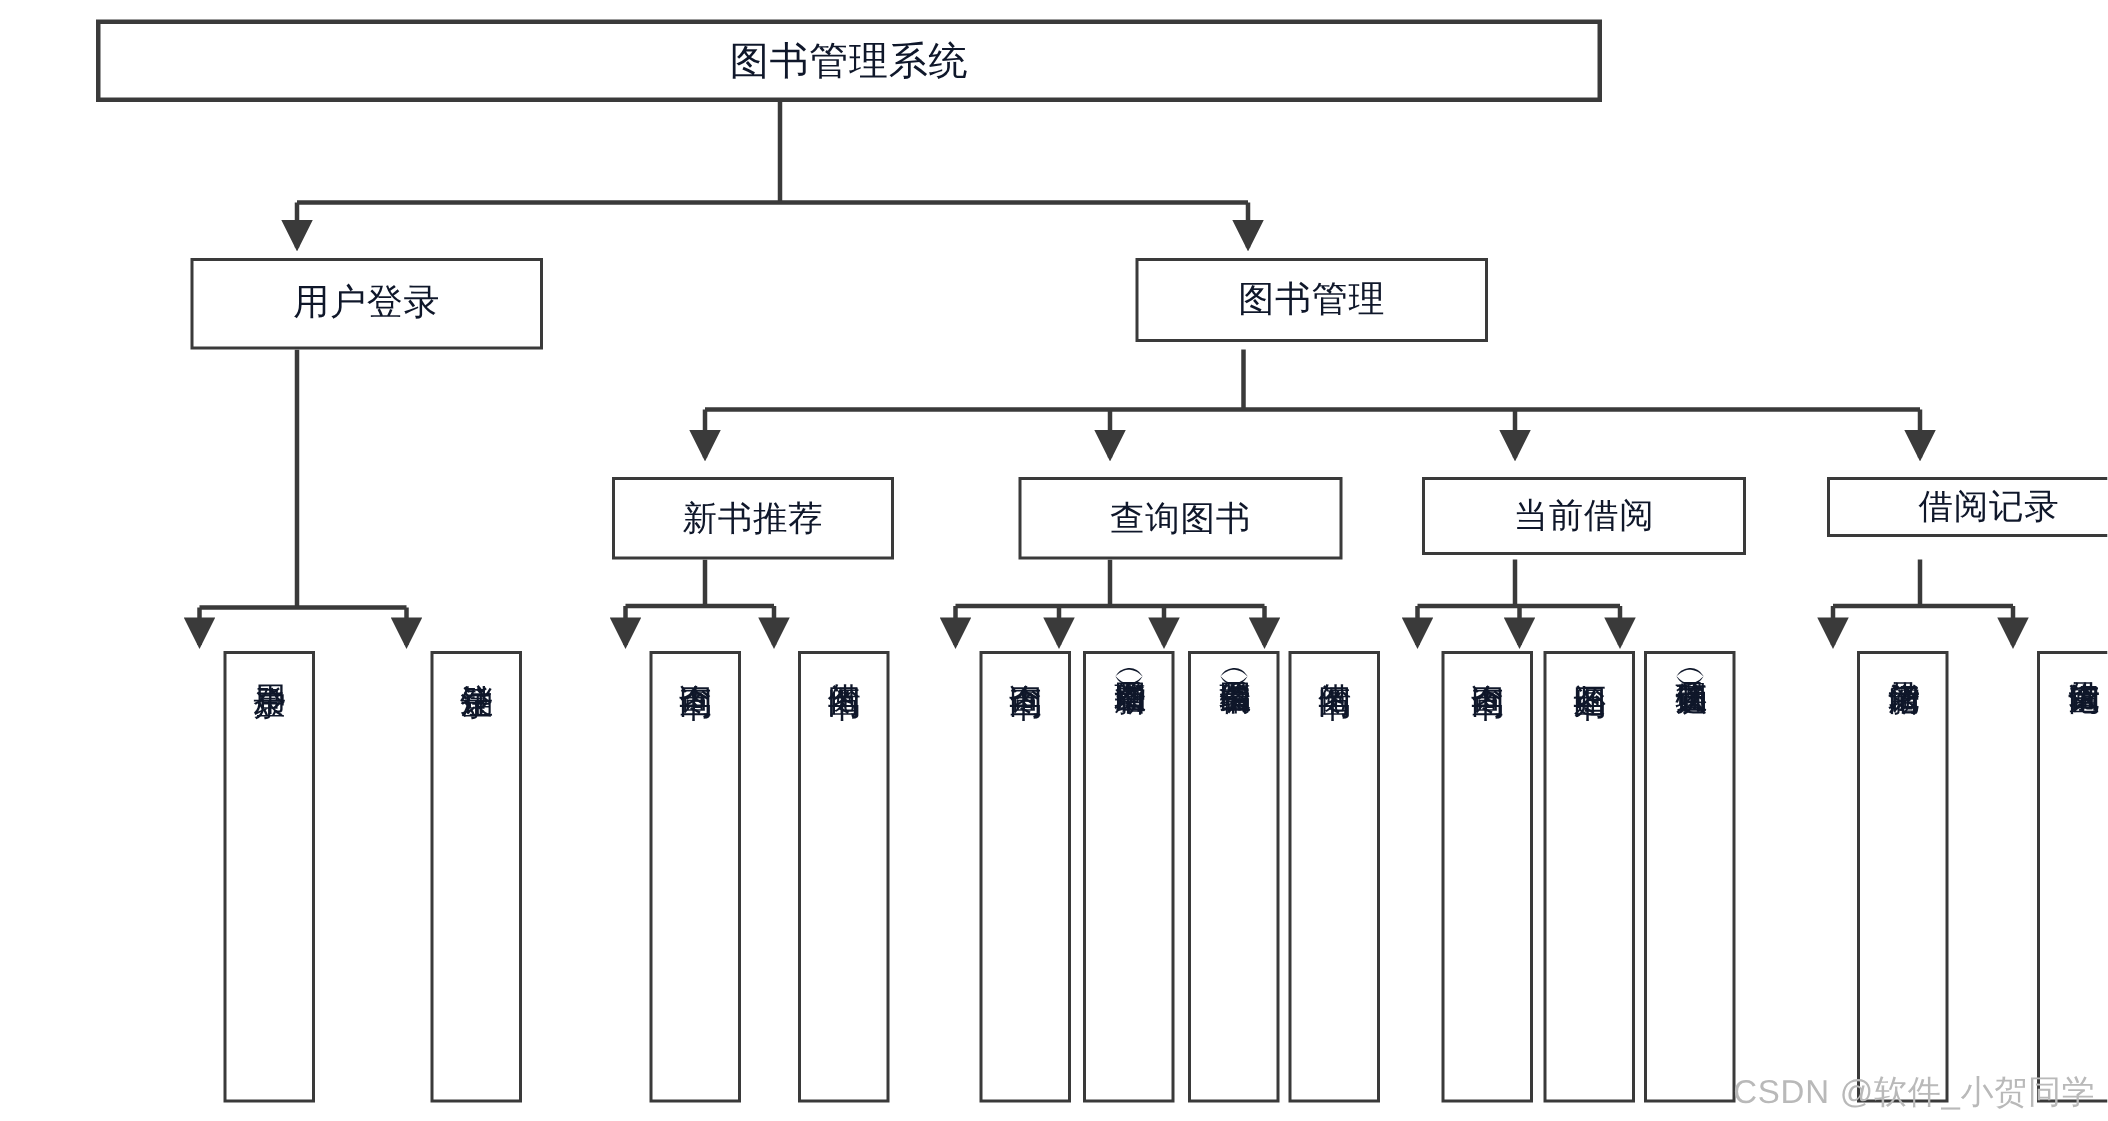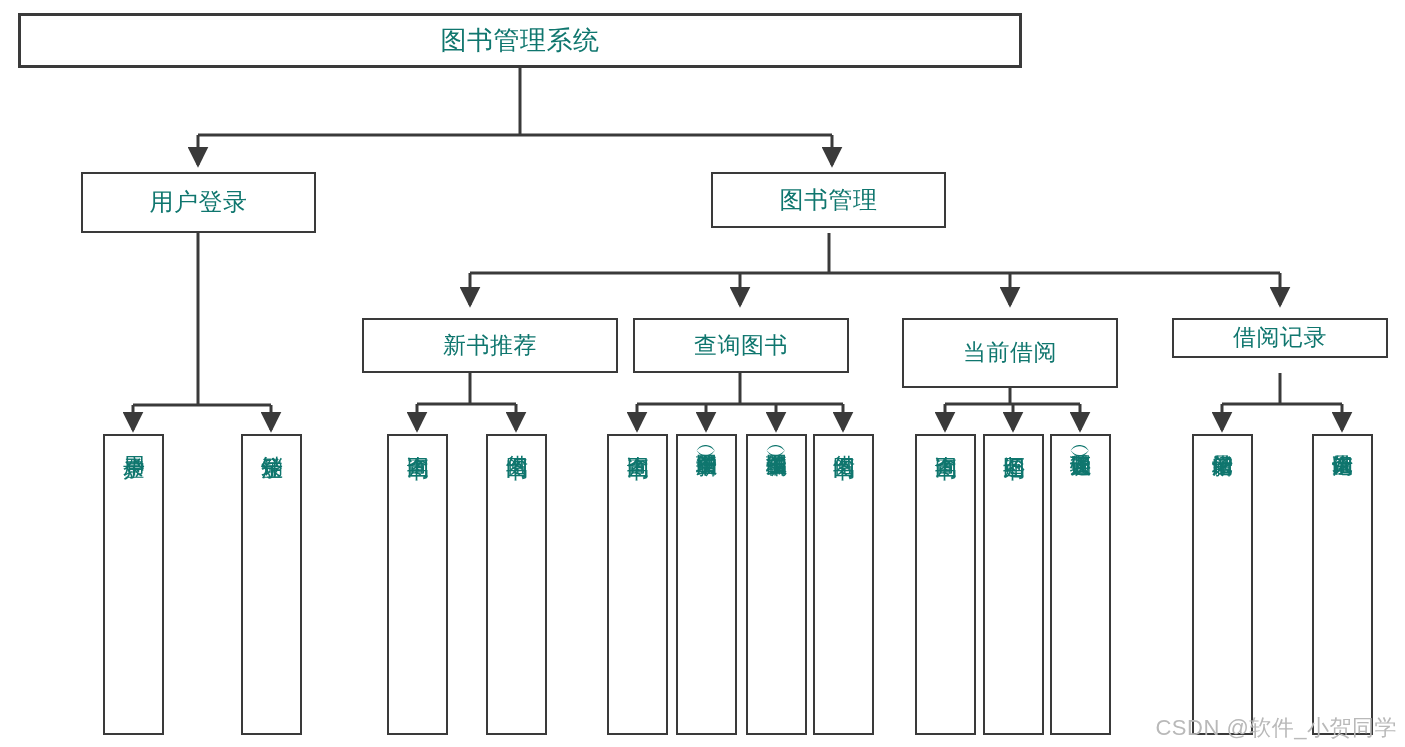--- a/index.html
+++ b/index.html
@@ -27,22 +27,23 @@
     pointer-events: none;
   }
   .node {
     position: absolute;
     box-sizing: border-box;
     background: #ffffff;
     border: 2px solid #3a3a3a;
     display: flex;
     align-items: center;
     justify-content: center;
-    color: #0f766e;
+    color: #0f172a;
     z-index: 2;
+    margin-left: 46px;
   }
   .node.root {
     border-width: 3px;
   }
   .node-label {
     display: block;
     text-align: center;
     line-height: 1.12;
     letter-spacing: 0.5px;
     white-space: nowrap;
@@ -153,29 +154,29 @@
   </div>
 
   <div class="node level-2" style="left:81px; top:172px; width:235px; height:61px;">
     <span class="node-label">用户登录</span>
   </div>
 
   <div class="node level-2" style="left:711px; top:172px; width:235px; height:56px;">
     <span class="node-label">图书管理</span>
   </div>
 
-  <div class="node level-3" style="left:362px; top:318px; width:256px; height:55px;">
+  <div class="node level-3" style="left:362px; top:318px; width:188px; height:55px;">
     <span class="node-label">新书推荐</span>
   </div>
 
   <div class="node level-3" style="left:633px; top:318px; width:216px; height:55px;">
     <span class="node-label">查询图书</span>
   </div>
 
-  <div class="node level-3" style="left:902px; top:318px; width:216px; height:70px;">
+  <div class="node level-3" style="left:902px; top:318px; width:216px; height:52px;">
     <span class="node-label">当前借阅</span>
   </div>
 
   <div class="node level-3" style="left:1172px; top:318px; width:216px; height:40px;">
     <span class="node-label">借阅记录</span>
   </div>
 
   <div class="node leaf" style="left:103px; top:434px; width:61px; height:301px;">
     <span class="node-label">用户登录</span>
   </div>

